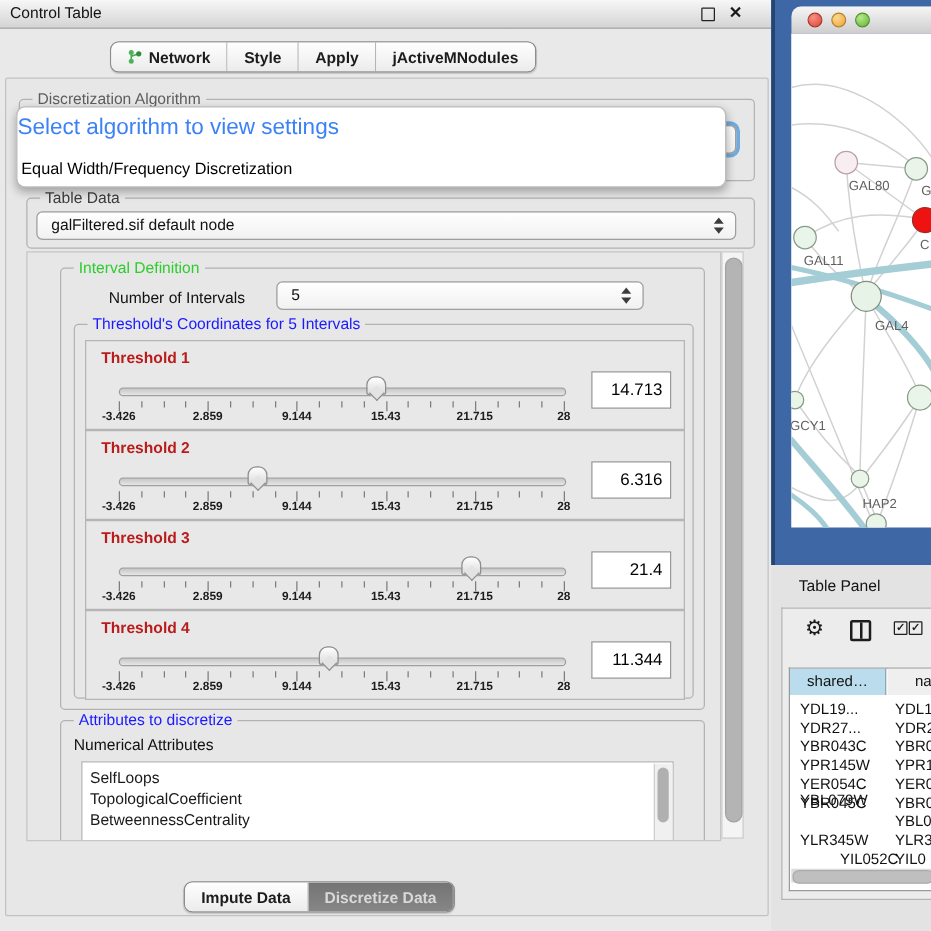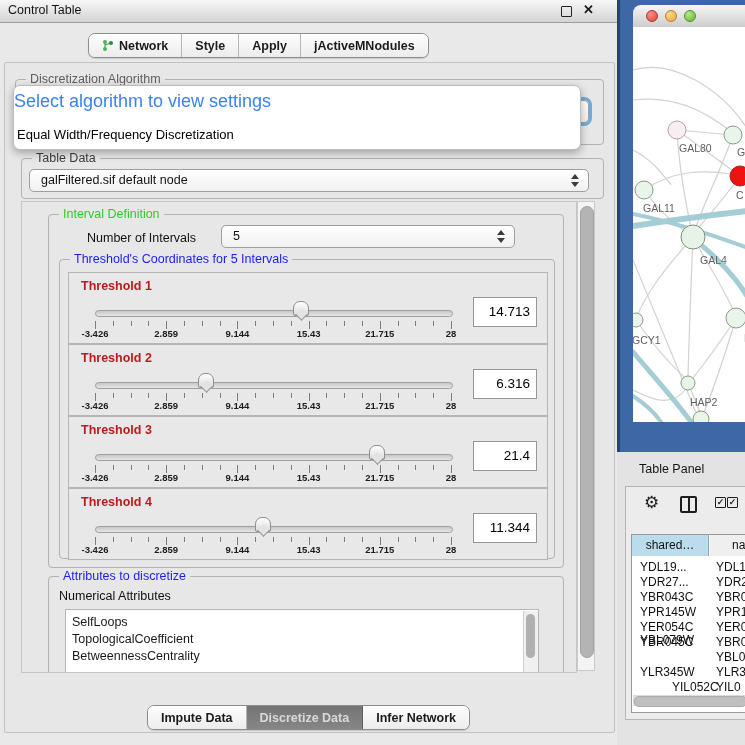--- a/index.html
+++ b/index.html
@@ -350,23 +350,20 @@
 
     </div>
 
     <div class="segbar" id="bottomTabs" style="left:147px;top:705px;">
         <div class="seg">
           <span>Impute Data</span>
         </div>
         <div class="seg sel">
           <span>Discretize Data</span>
         </div>
-        <div class="seg">
-          <span>Infer Network</span>
-        </div>
       </div>
   </section>
 
   <section class="right-region">
 
     <div class="blue-area">
       <div class="net-window">
         <div class="net-titlebar">
           <span class="light red"></span>
           <span class="light yellow"></span>

